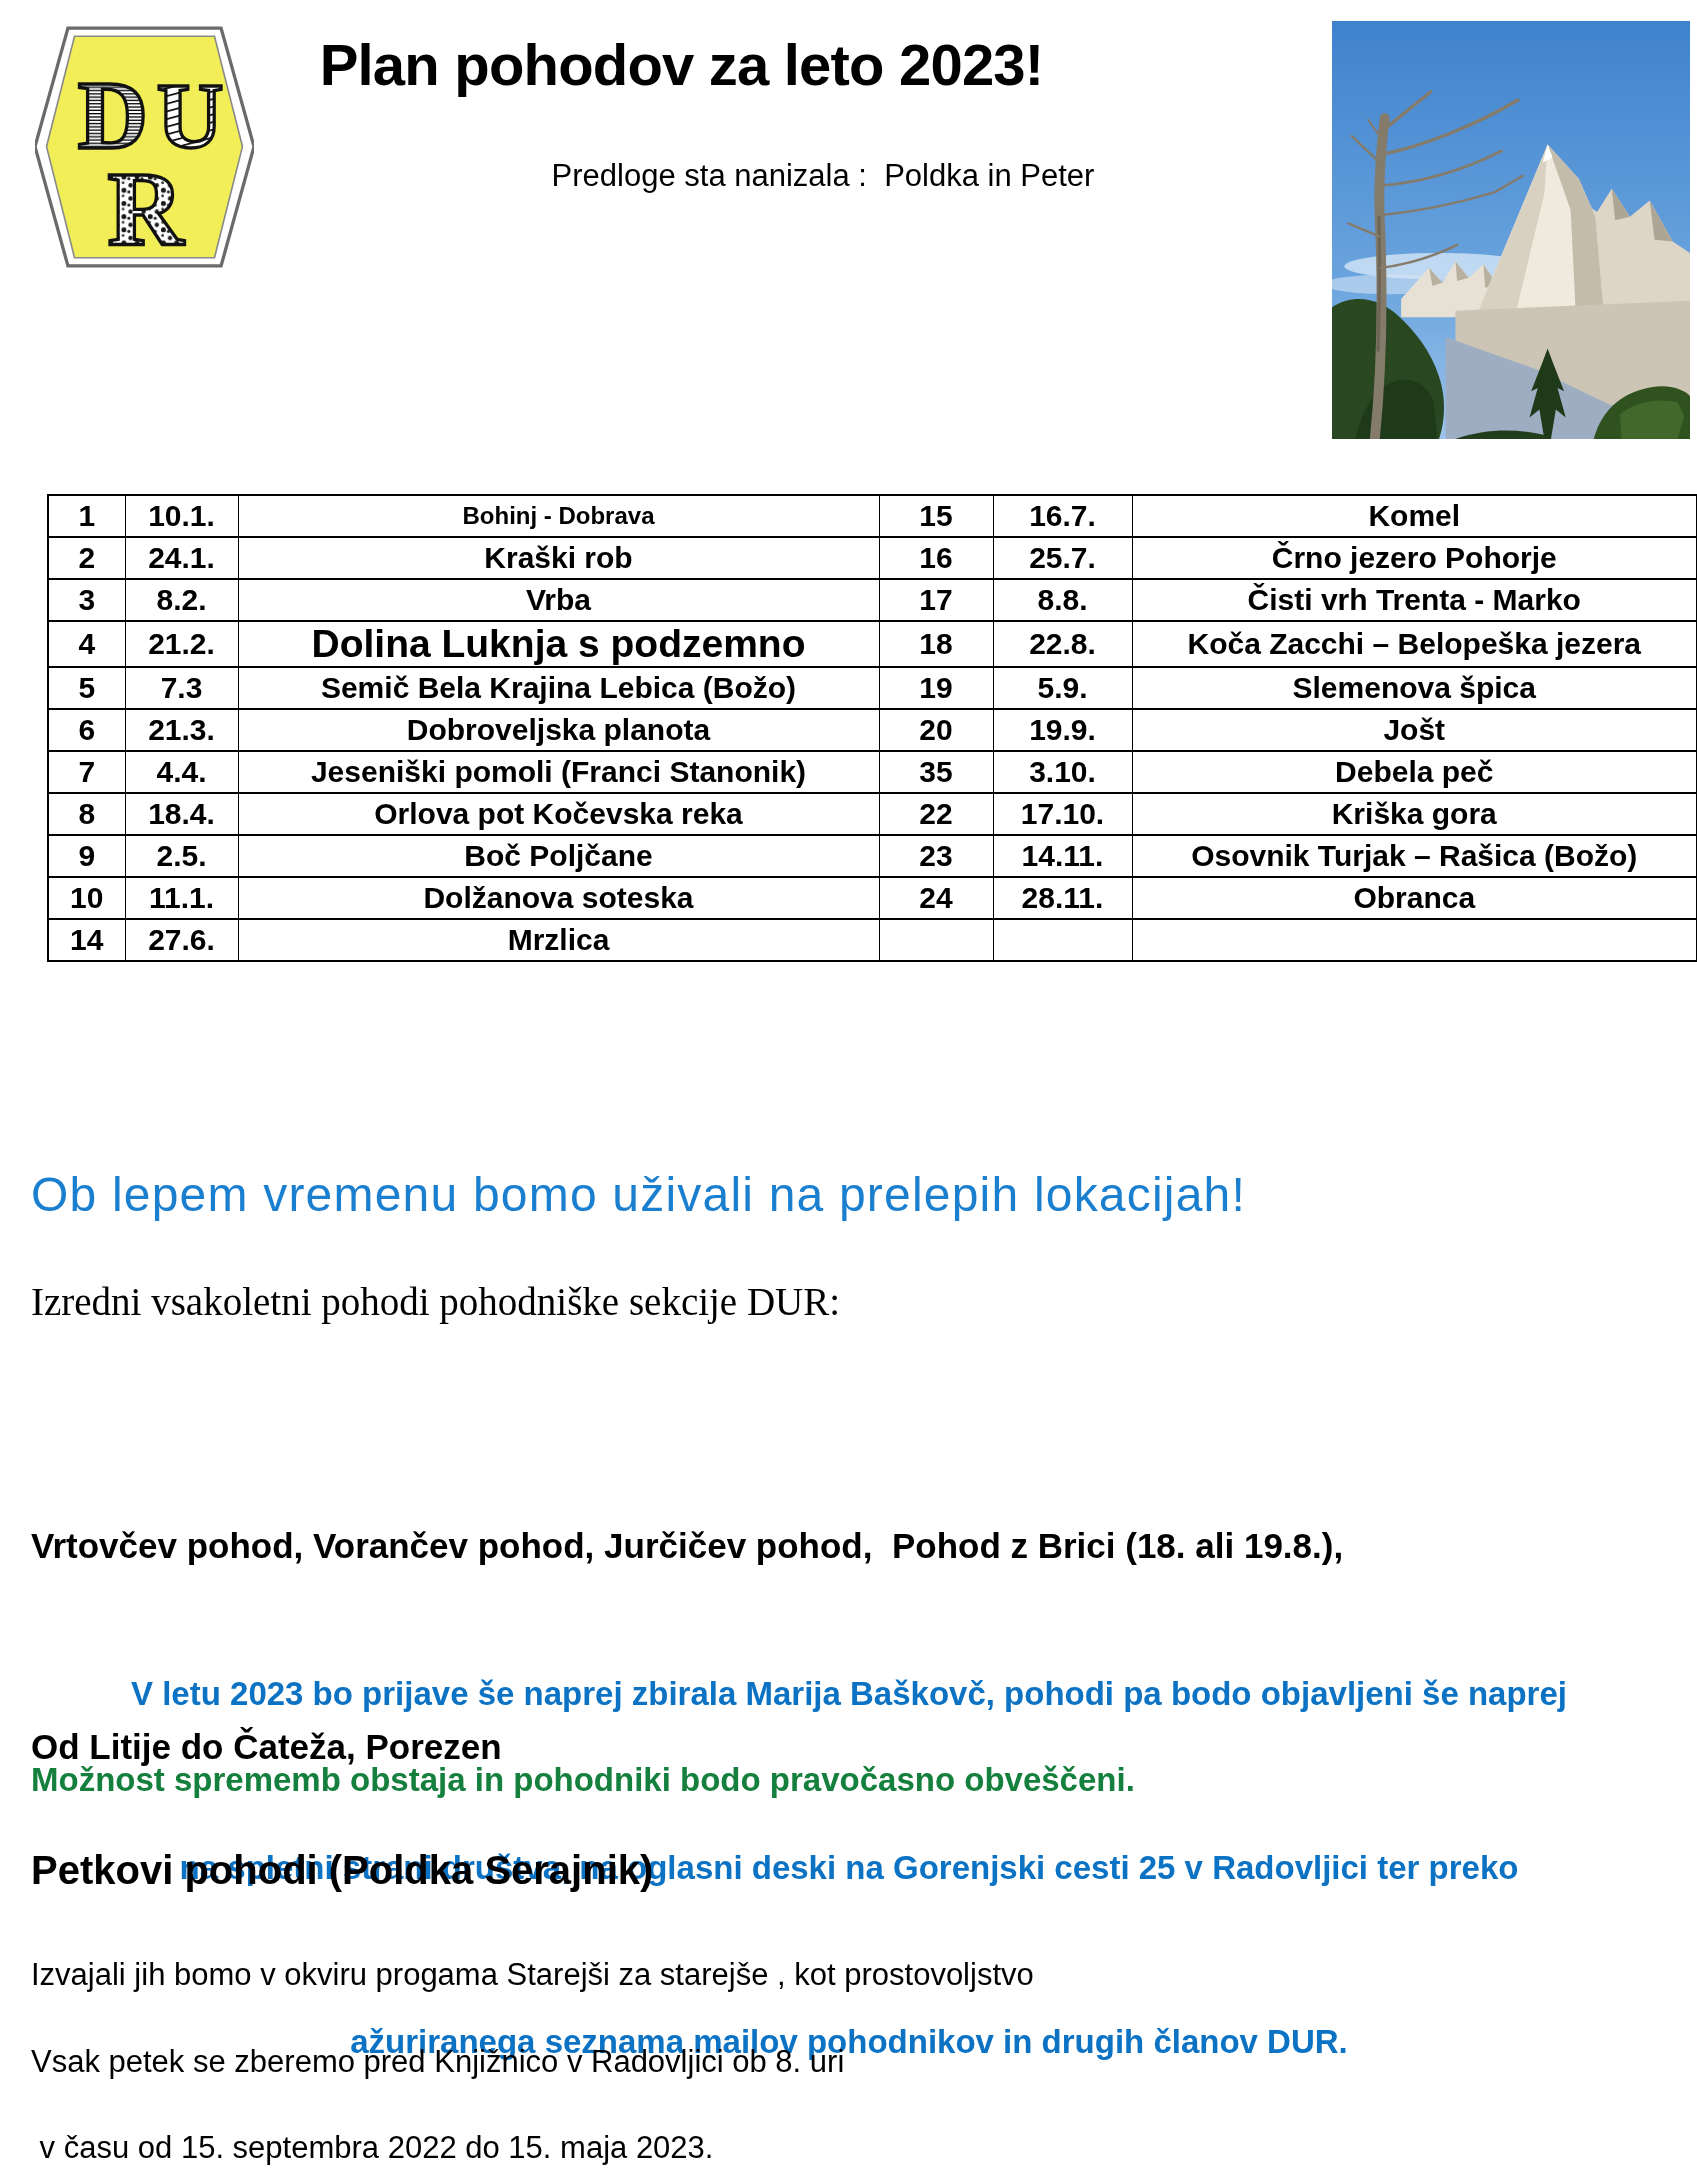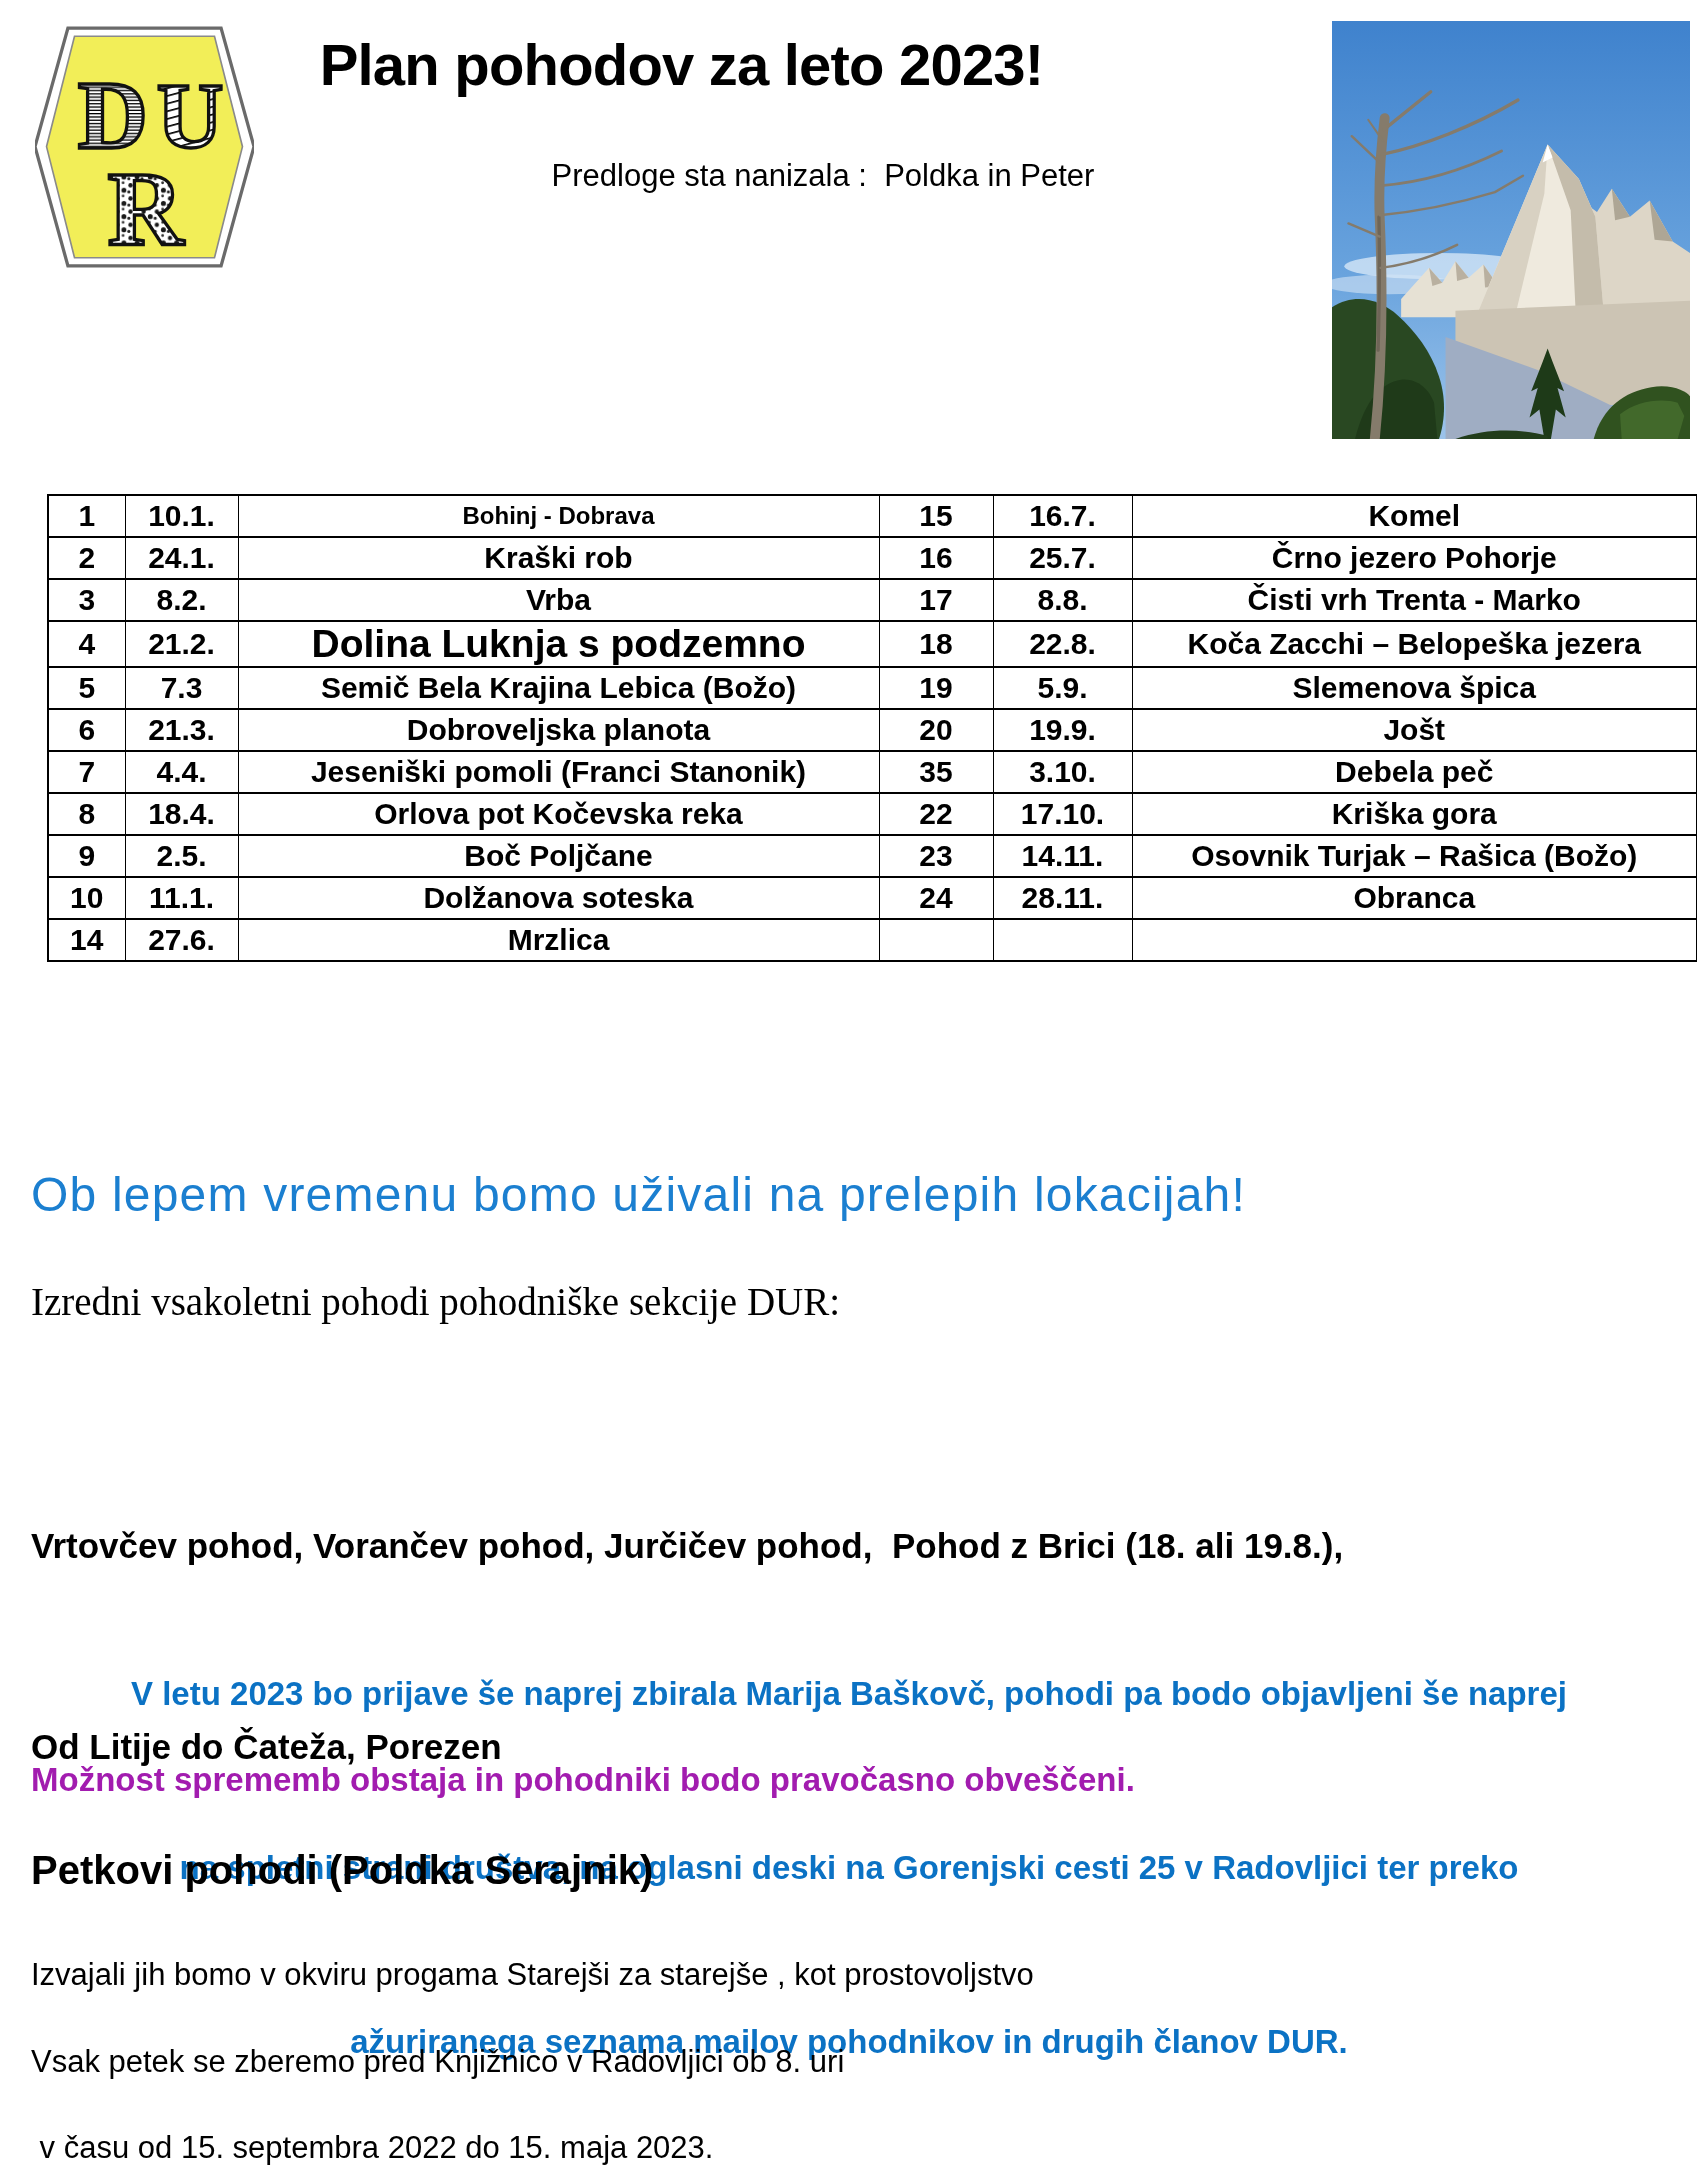--- a/index.html
+++ b/index.html
@@ -36,21 +36,21 @@
   td.dest-small{font-size:24px;}
   td.dest-large{font-size:39px;}
 
   
   .abs{position:absolute;white-space:pre;}
   #blue-headline{left:31px;top:1167px;font-size:48px;letter-spacing:1.2px;color:#1b7fd0;font-weight:500;}
   #serif-line{left:31px;top:1279px;font-size:39px;font-family:"Liberation Serif",serif;}
   #bold-para{left:31px;top:1378px;font-size:35px;font-weight:bold;line-height:67px;}
   #blue-para{left:0;top:1549px;width:1698px;text-align:center;font-size:33px;font-weight:bold;line-height:58px;color:#0b72c4;}
   #blue-para div{white-space:pre;}
-  #blue-note{left:31px;top:1761px;font-size:33px;font-weight:bold;color:#a21caf;}
+  #blue-note{left:31px;top:1761px;font-size:33px;font-weight:bold;color:#15803d;}
   #friday-heading{left:31px;top:1848px;font-size:40px;font-weight:bold;}
   #friday-l1{left:31px;top:1957px;font-size:31px;}
   #friday-l2{left:31px;top:2044px;font-size:31px;}
   #friday-l3{left:31px;top:2130px;font-size:31px;}
 </style>
 </head>
 <body>
 
 <div id="page">
 

